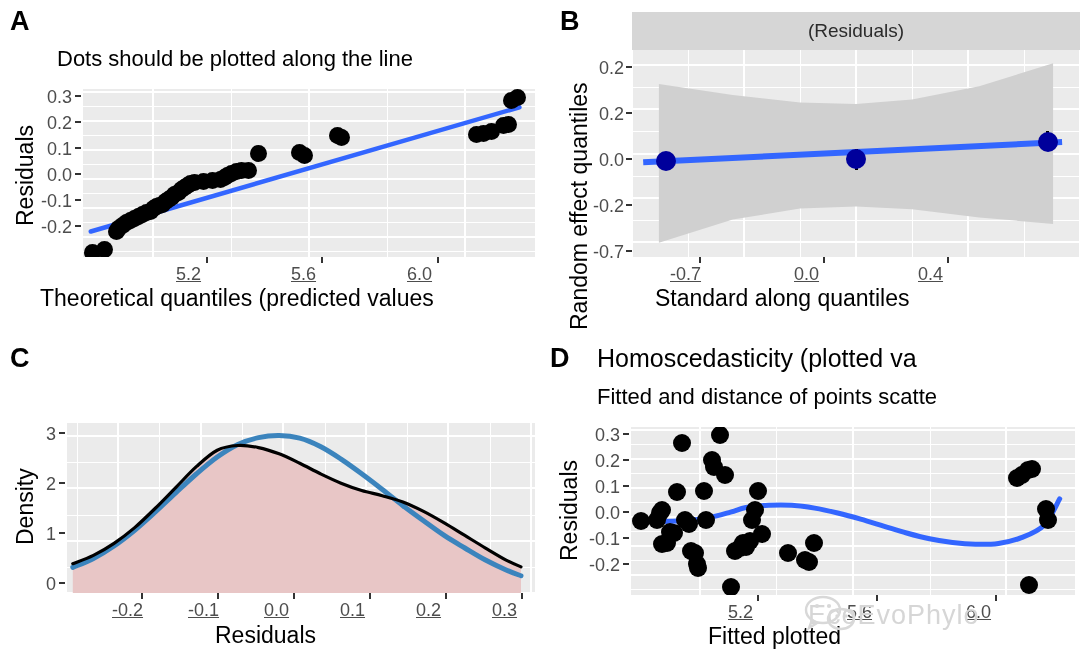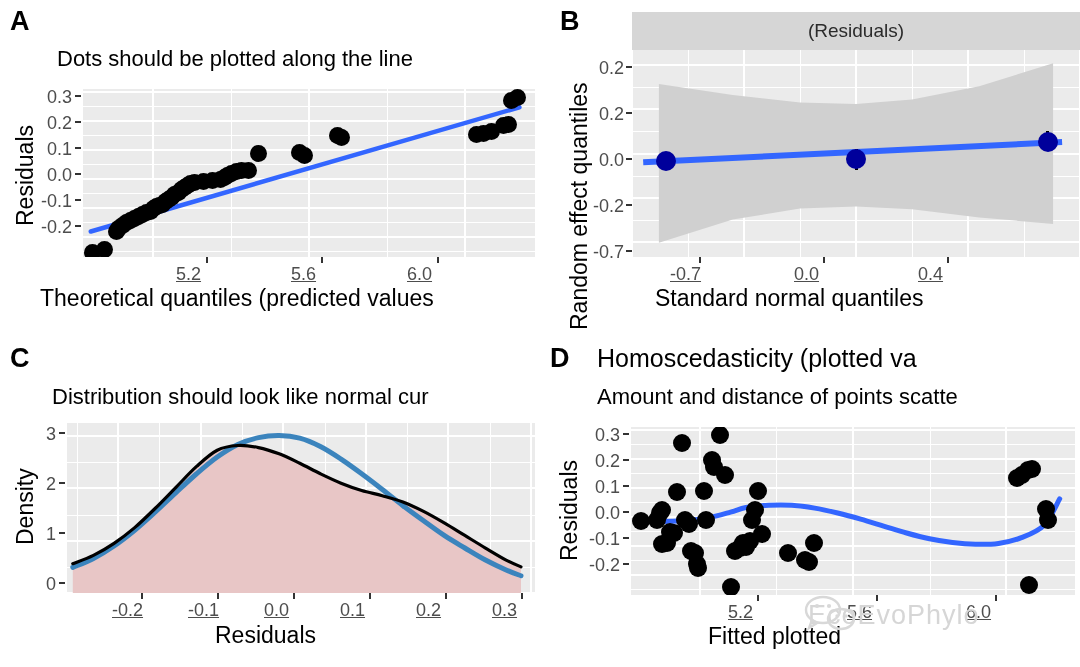--- a/index.html
+++ b/index.html
@@ -130,21 +130,21 @@
     <div class="tmark x" style="left:437px;top:257px;"></div>
 
     <div class="tick x" style="left:176px;top:264px;width:60px;">5.2</div>
     <div class="tick x" style="left:291px;top:264px;width:60px;">5.6</div>
     <div class="tick x" style="left:407px;top:264px;width:60px;">6.0</div>
   </div>
 
   <div class="panel" style="left:540px;top:0;width:540px;height:333px;">
     <div class="plabel" style="left:20px;top:8px;">B</div>
     <div class="axlab rot" style="left:28px;top:330px;">Random effect quantiles</div>
-    <div class="axlab" style="left:115px;top:287px;">Standard normal quantiles</div>
+    <div class="axlab" style="left:115px;top:287px;">Standard along quantiles</div>
 
     <div class="strip" style="left:92px;top:12px;width:448px;height:38px;">
         <span>(Residuals)</span>
       </div>
 
     <div class="tick y" style="left:36px;top:58px;width:48px;">0.2</div>
     <div class="tick y" style="left:36px;top:104px;width:48px;">0.2</div>
     <div class="tick y" style="left:36px;top:150px;width:48px;">0.0</div>
     <div class="tick y" style="left:36px;top:196px;width:48px;">-0.2</div>
     <div class="tick y" style="left:36px;top:242px;width:48px;">-0.7</div>
@@ -190,21 +190,20 @@
     <div class="tmark x" style="left:283px;top:257px;"></div>
     <div class="tmark x" style="left:407px;top:257px;"></div>
 
     <div class="tick x" style="left:130px;top:264px;width:60px;">-0.7</div>
     <div class="tick x" style="left:254px;top:264px;width:60px;">0.0</div>
     <div class="tick x" style="left:378px;top:264px;width:60px;">0.4</div>
   </div>
 
   <div class="panel" style="left:0;top:333px;width:540px;height:334px;">
     <div class="plabel" style="left:10px;top:12px;">C</div>
-    <div class="psub" style="left:52px;top:53px;">Distribution should look like normal cur</div>
     <div class="axlab rot" style="left:14px;top:212px;">Density</div>
     <div class="axlab" style="left:215px;top:291px;">Residuals</div>
 
     <div class="tick y" style="left:28px;top:91px;width:28px;">3</div>
     <div class="tick y" style="left:28px;top:141px;width:28px;">2</div>
     <div class="tick y" style="left:28px;top:191px;width:28px;">1</div>
     <div class="tick y" style="left:28px;top:241px;width:28px;">0</div>
 
     <div class="tmark y" style="left:59px;top:99px;"></div>
     <div class="tmark y" style="left:59px;top:149px;"></div>
@@ -249,21 +248,21 @@
     <div class="tick x" style="left:188px;top:267px;width:60px;">-0.1</div>
     <div class="tick x" style="left:264px;top:267px;width:60px;">0.0</div>
     <div class="tick x" style="left:340px;top:267px;width:60px;">0.1</div>
     <div class="tick x" style="left:416px;top:267px;width:60px;">0.2</div>
     <div class="tick x" style="left:492px;top:267px;width:60px;">0.3</div>
   </div>
 
   <div class="panel" style="left:540px;top:333px;width:540px;height:334px;">
     <div class="plabel" style="left:10px;top:12px;">D</div>
     <div class="ptitle" style="left:57px;top:13px;">Homoscedasticity (plotted va</div>
-    <div class="psub" style="left:57px;top:53px;">Amount and distance of points scatte</div>
+    <div class="psub" style="left:57px;top:53px;">Fitted and distance of points scatte</div>
     <div class="axlab rot" style="left:18px;top:228px;">Residuals</div>
     <div class="axlab" style="left:168px;top:292px;">Fitted plotted</div>
 
     <div class="tick y" style="left:36px;top:92px;width:44px;">0.3</div>
     <div class="tick y" style="left:36px;top:118px;width:44px;">0.2</div>
     <div class="tick y" style="left:36px;top:144px;width:44px;">0.1</div>
     <div class="tick y" style="left:36px;top:170px;width:44px;">0.0</div>
     <div class="tick y" style="left:36px;top:196px;width:44px;">-0.1</div>
     <div class="tick y" style="left:36px;top:222px;width:44px;">-0.2</div>
 

